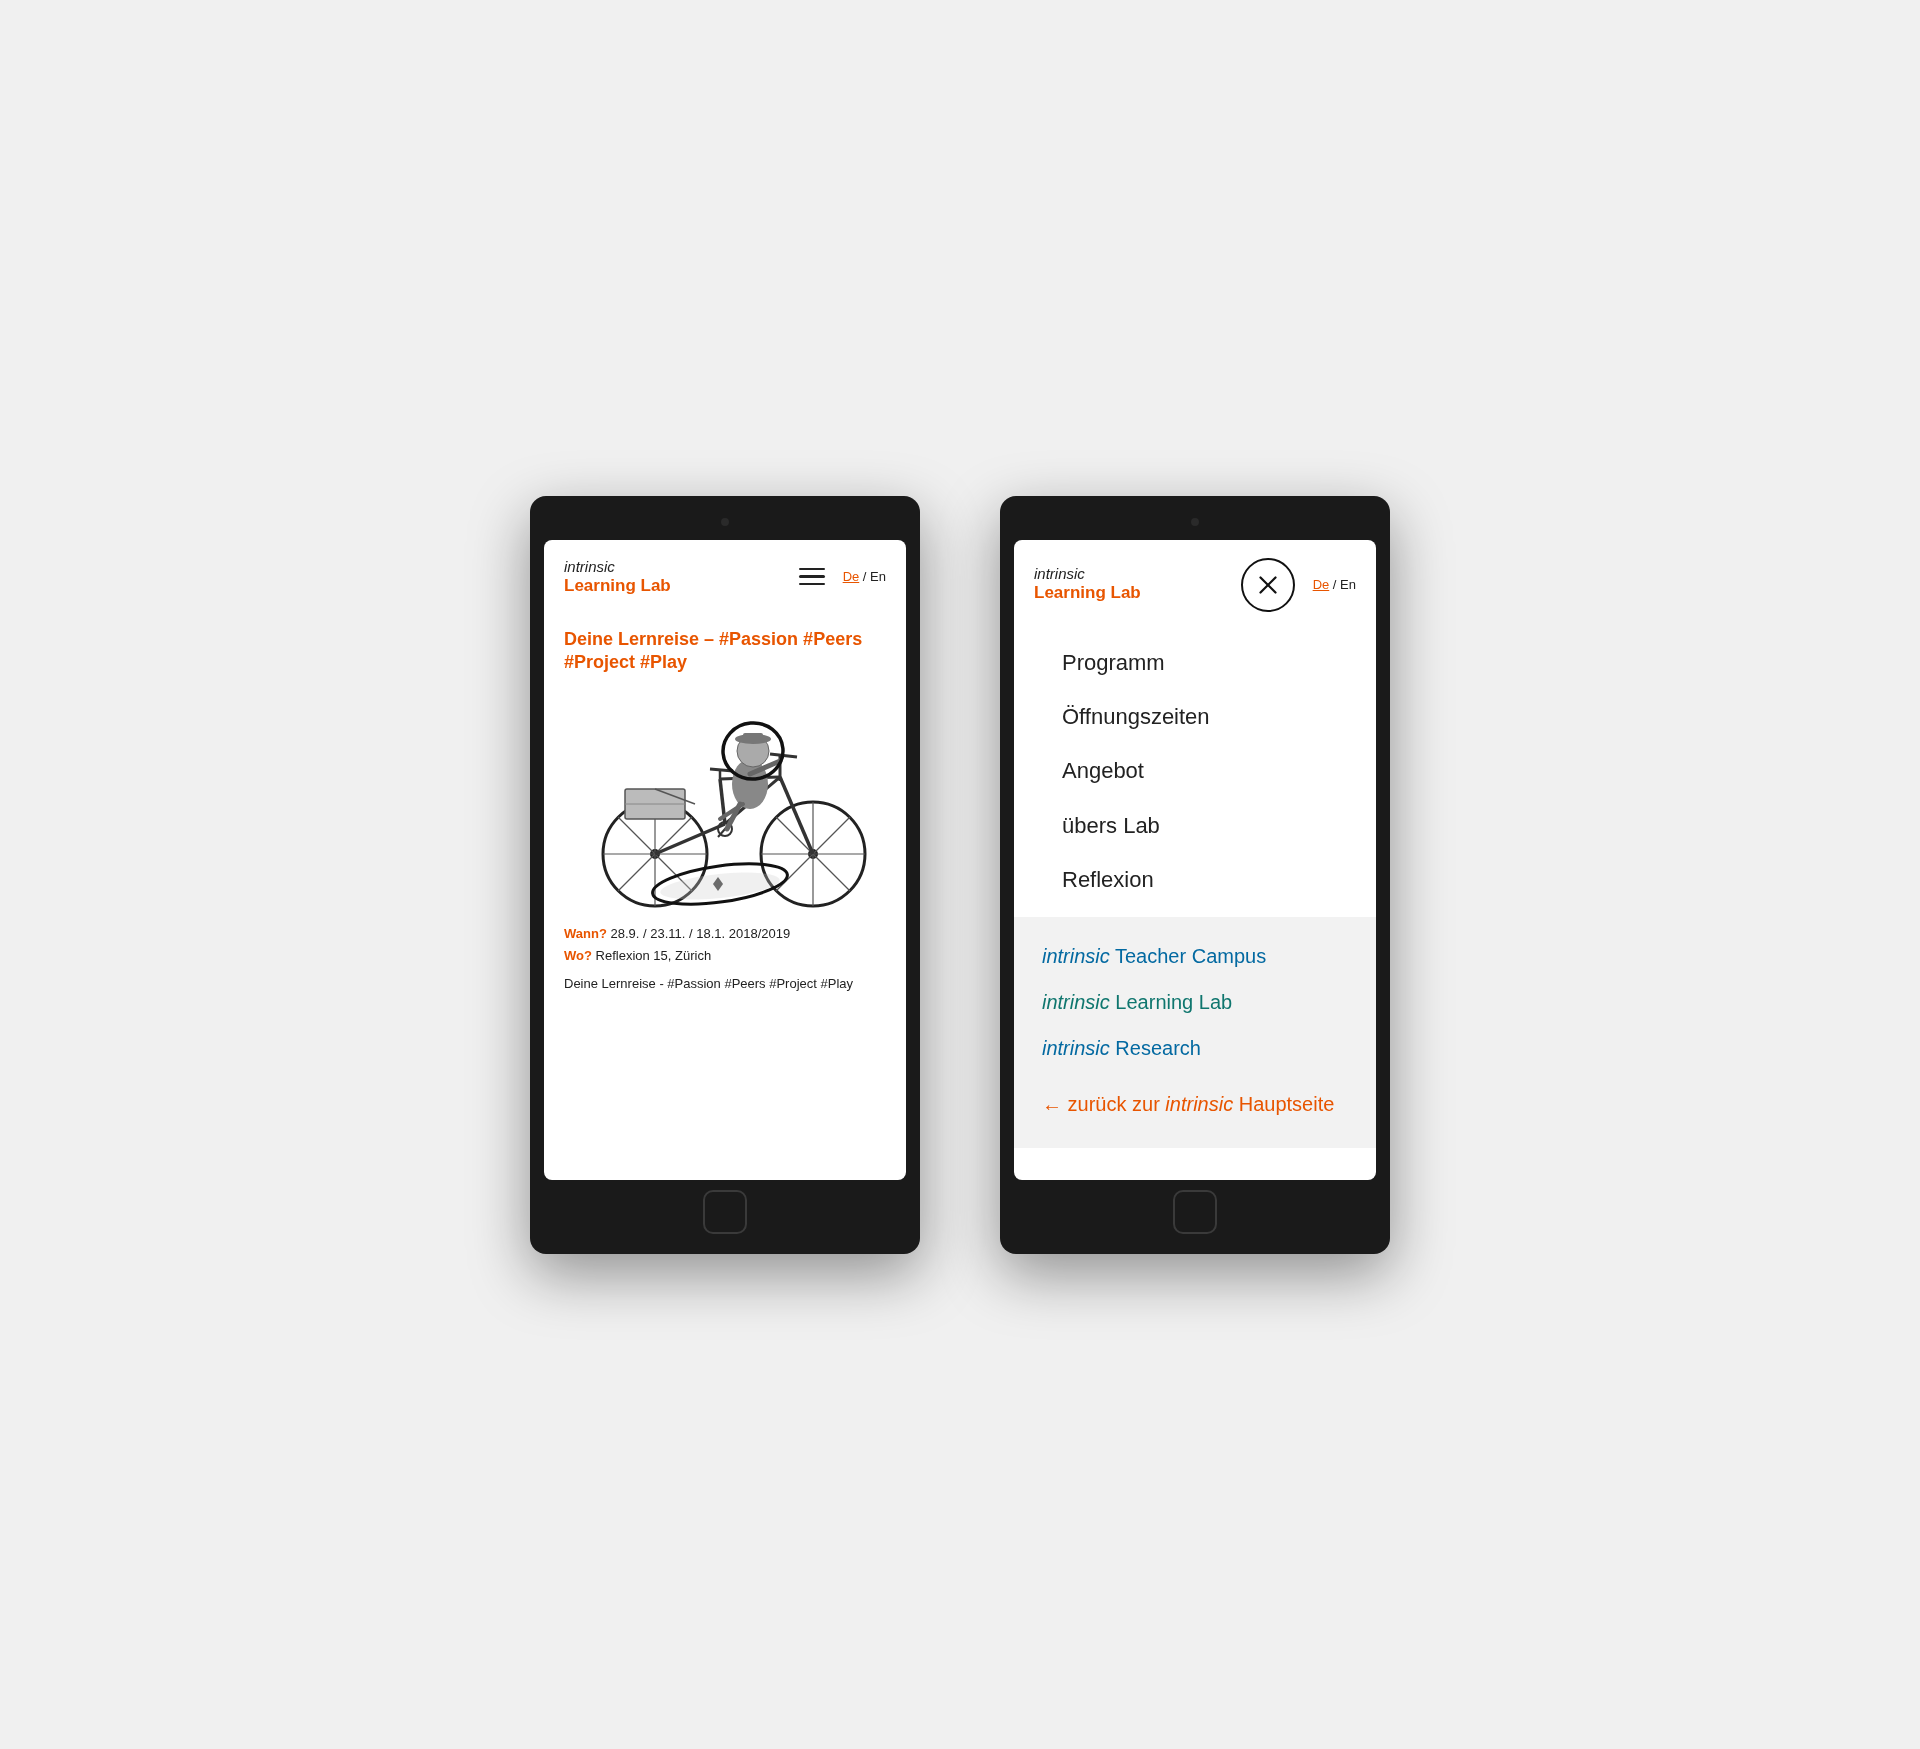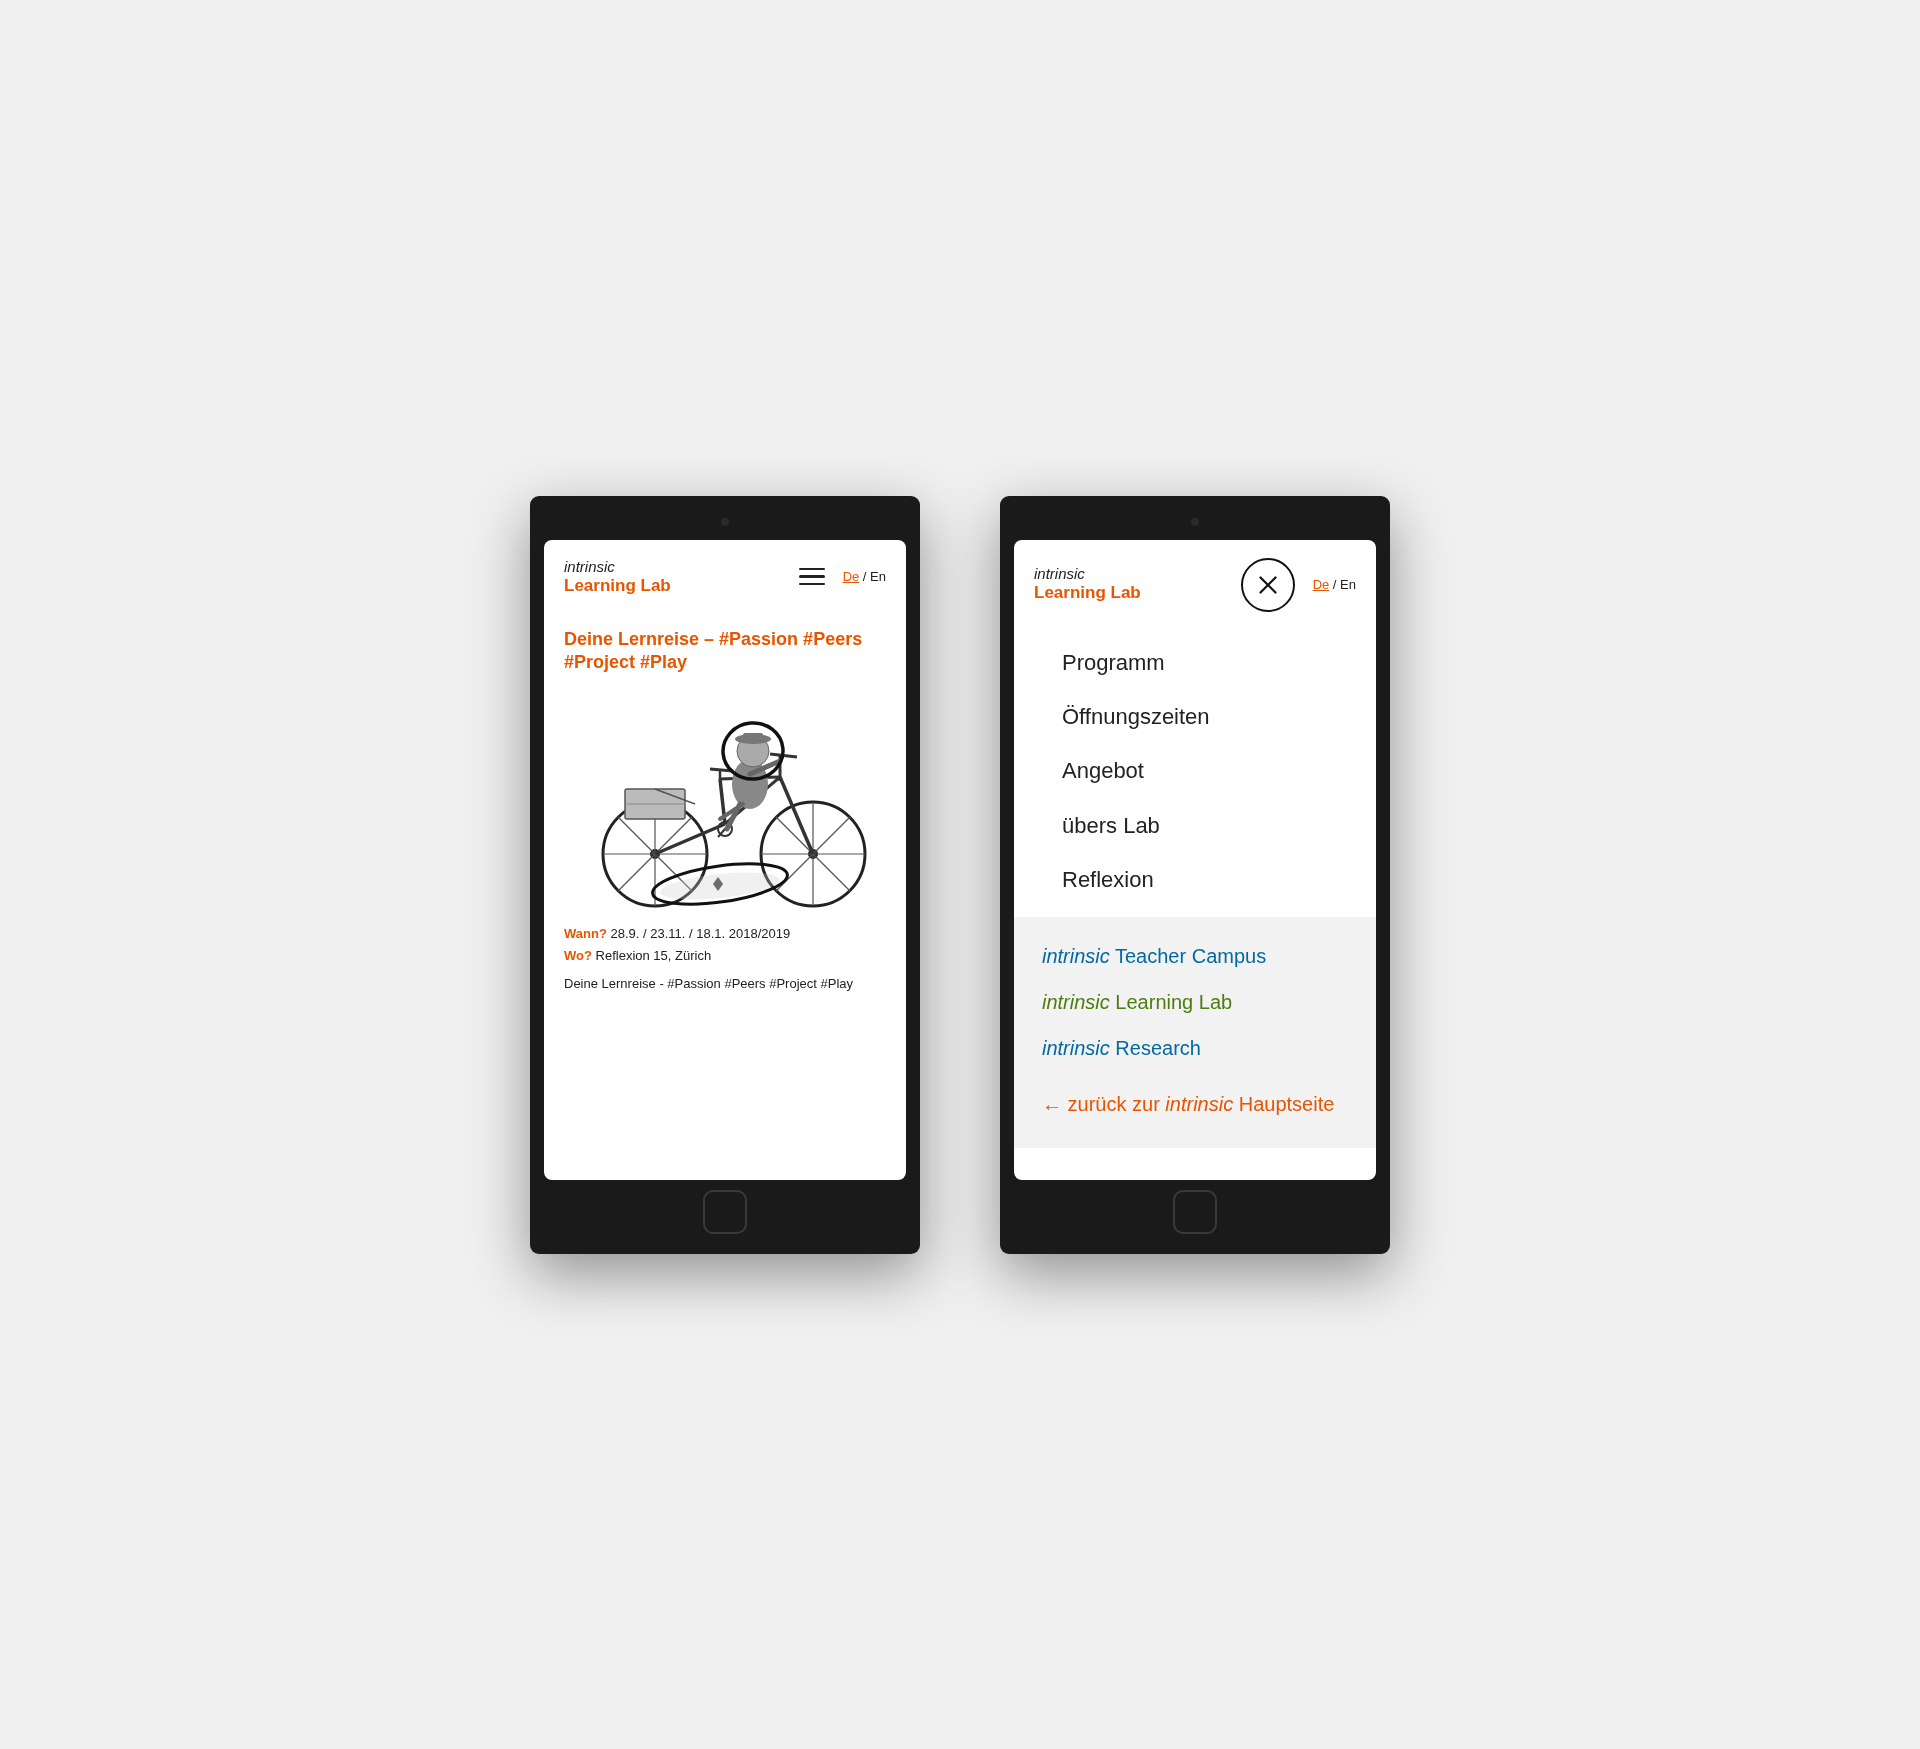--- a/index.html
+++ b/index.html
@@ -18,21 +18,21 @@
       display: flex;
       gap: 80px;
       align-items: flex-start;
       justify-content: center;
     }
 
     
     .phone {
       width: 390px;
       background: #1a1a1a;
-      border-radius: 9px;
+      border-radius: 16px;
       padding: 18px 14px 24px 14px;
       box-shadow: 0 20px 60px rgba(0,0,0,0.4);
       position: relative;
     }
 
     .phone-top-bar {
       display: flex;
       justify-content: center;
       align-items: center;
       margin-bottom: 10px;
@@ -227,21 +227,21 @@
 
     .nav-item-gray {
       padding: 10px 28px;
       font-size: 20px;
       color: #0369a1;
       cursor: pointer;
       line-height: 1.3;
     }
 
     .nav-item-orange {
-      color: #4d7c0f;
+      color: #0f766e;
     }
 
     .nav-back {
       padding: 20px 28px;
       font-size: 20px;
       color: #e85500;
       cursor: pointer;
       line-height: 1.35;
     }
   </style>

